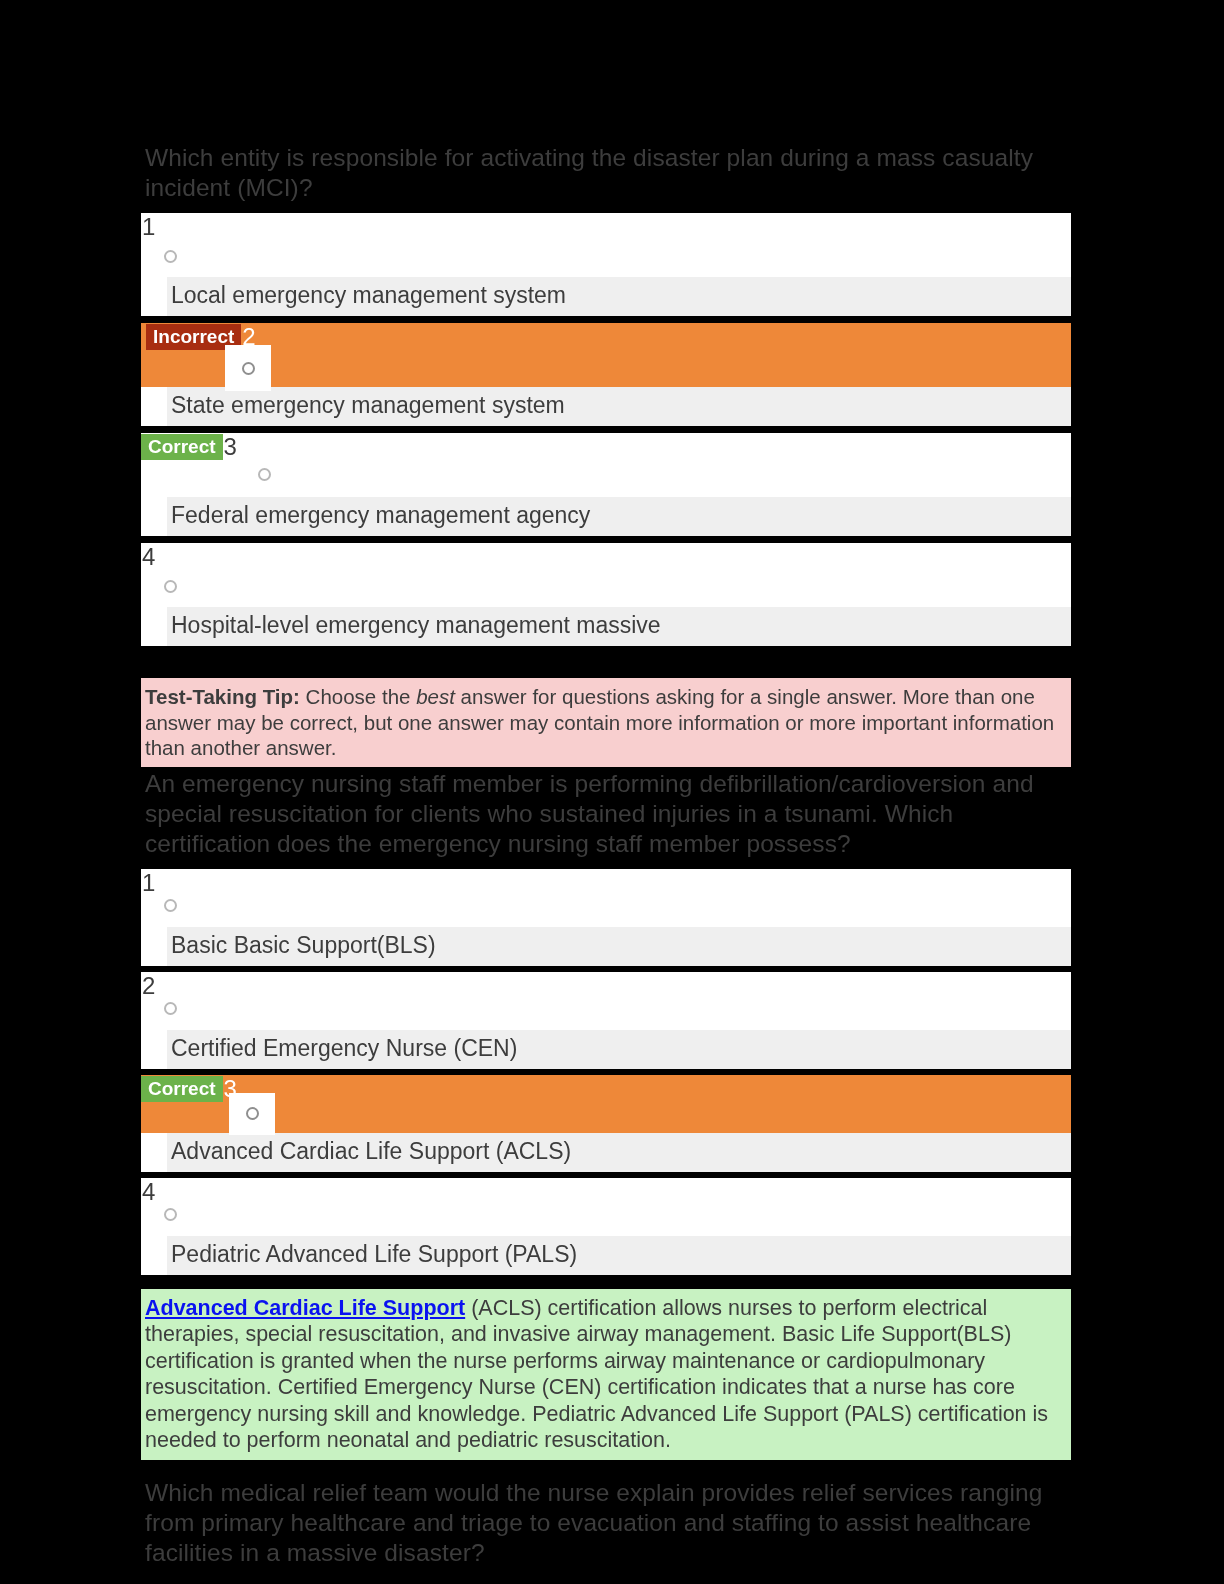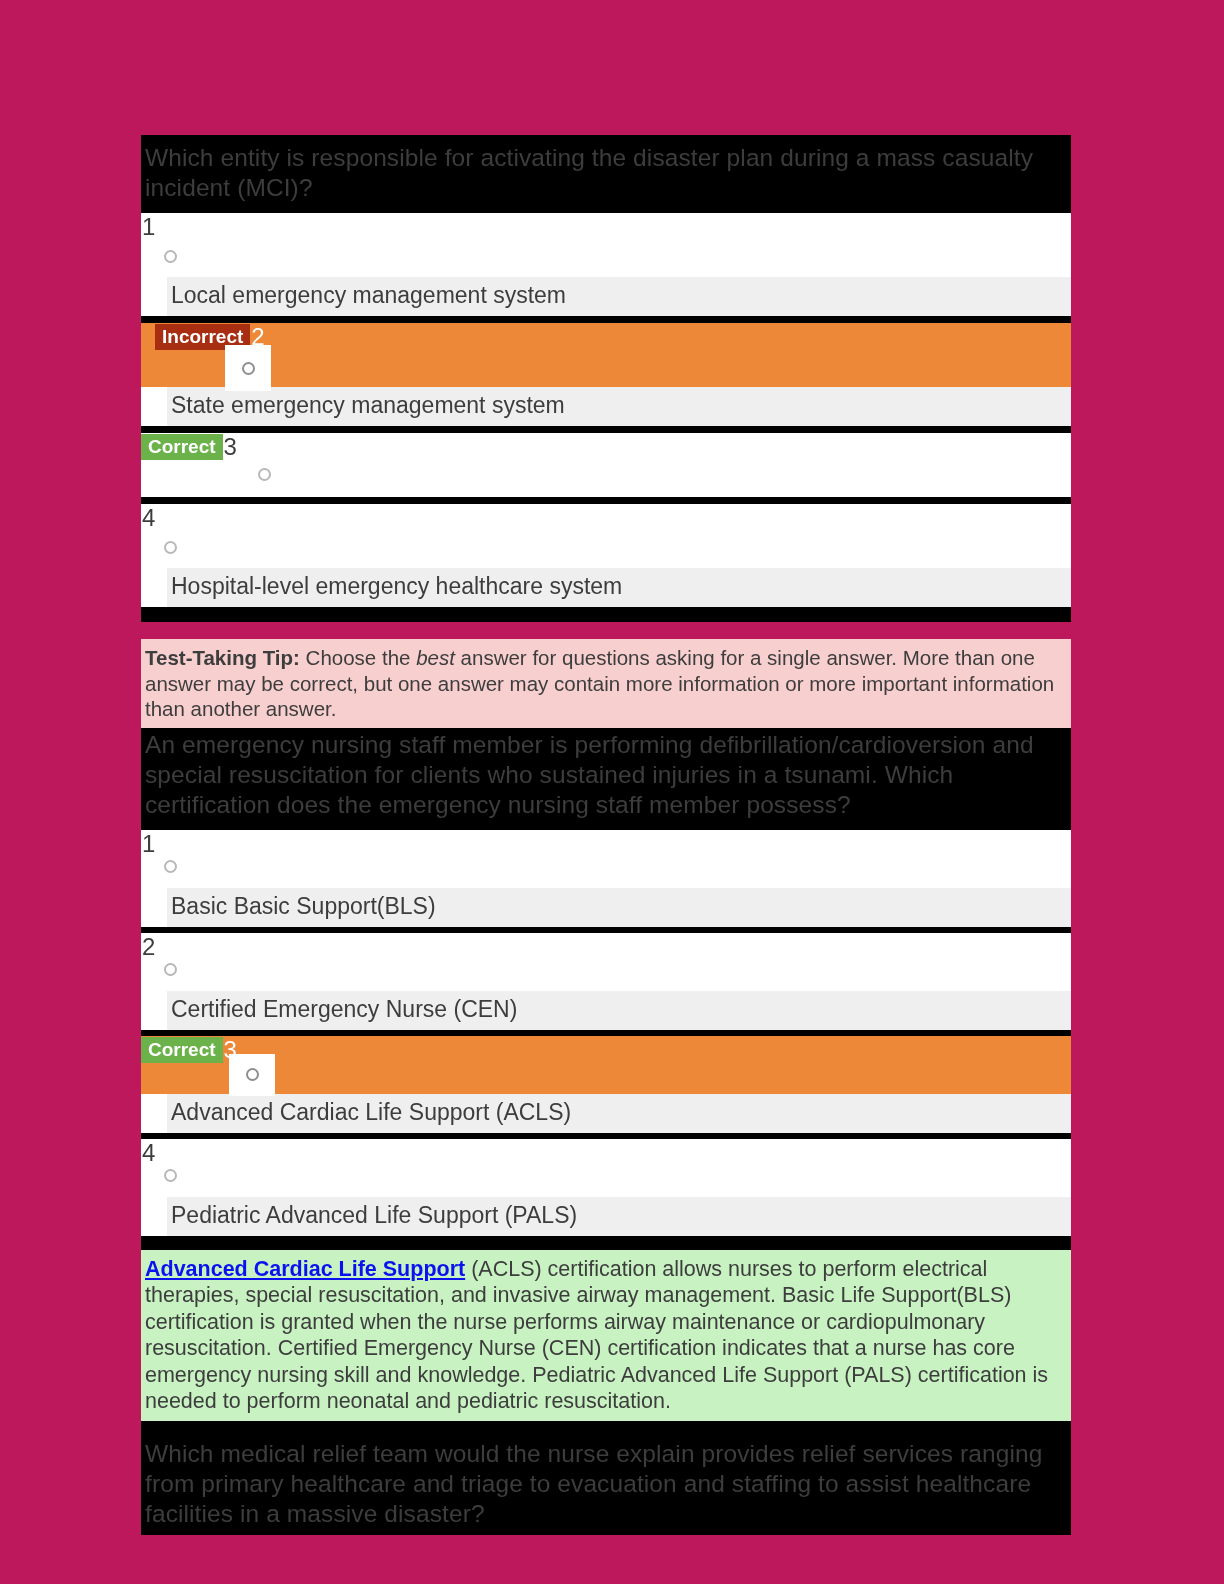--- a/index.html
+++ b/index.html
@@ -11,21 +11,21 @@
     width: 1224px;
     height: 1584px;
     font-family: "Liberation Sans", sans-serif;
     -webkit-font-smoothing: antialiased;
   }
 
   .page {
     position: relative;
     width: 1224px;
     height: 1584px;
-    background: #be185d;
+    background: #000000;
     overflow: hidden;
   }
 
   .doc {
     position: absolute;
     left: 141px;
     top: 135px;
     width: 930px;
   }
 
@@ -63,21 +63,21 @@
   .badge {
     display: inline-block;
     font-size: 19px;
     font-weight: bold;
     color: #ffffff;
     padding: 2px 7px 3px 7px;
     line-height: 21px;
   }
   .badge.incorrect {
     background: #a82e11;
-    margin-left: 14px;
+    margin-left: 5px;
   }
   .badge.correct {
     background: #6cb24a;
   }
   .opt-num {
     font-size: 24px;
     line-height: 28px;
     color: #3d3d3d;
     padding-left: 1px;
     font-family: "Liberation Sans", sans-serif;
@@ -199,33 +199,34 @@
     <div class="option">
       <div class="option-top">
         <div class="badge-line">
           <span class="badge correct">Correct</span>
           <span class="opt-num">3</span>
         </div>
         <div class="radio-wrap" style="left:106px;top:24px;">
           <span class="radio"></span>
         </div>
       </div>
+      <div class="option-text">Federal emergency management agency</div>
     </div>
     <div class="divider"></div>
 
     <div class="option">
       <div class="option-top">
         <div class="badge-line">
           <span class="opt-num">4</span>
         </div>
         <div class="radio-wrap">
           <span class="radio"></span>
         </div>
       </div>
-      <div class="option-text">Hospital-level emergency healthcare system</div>
+      <div class="option-text">Hospital-level emergency management massive</div>
     </div>
     <div class="divider"></div>
 
     <div class="spacer-black short"></div>
 
     <div class="callout tip">
       <b>Test-Taking Tip:</b><span> Choose the </span><i>best</i><span> answer for questions asking for a single answer. More than one answer may be correct, but one answer may contain more information or more important information than another answer.</span>
     </div>
 
     <div class="question-block" style="padding-top:2px;">An emergency nursing staff member is performing defibrillation/cardioversion and special resuscitation for clients who sustained injuries in a tsunami. Which certification does the emergency nursing staff member possess?</div>

